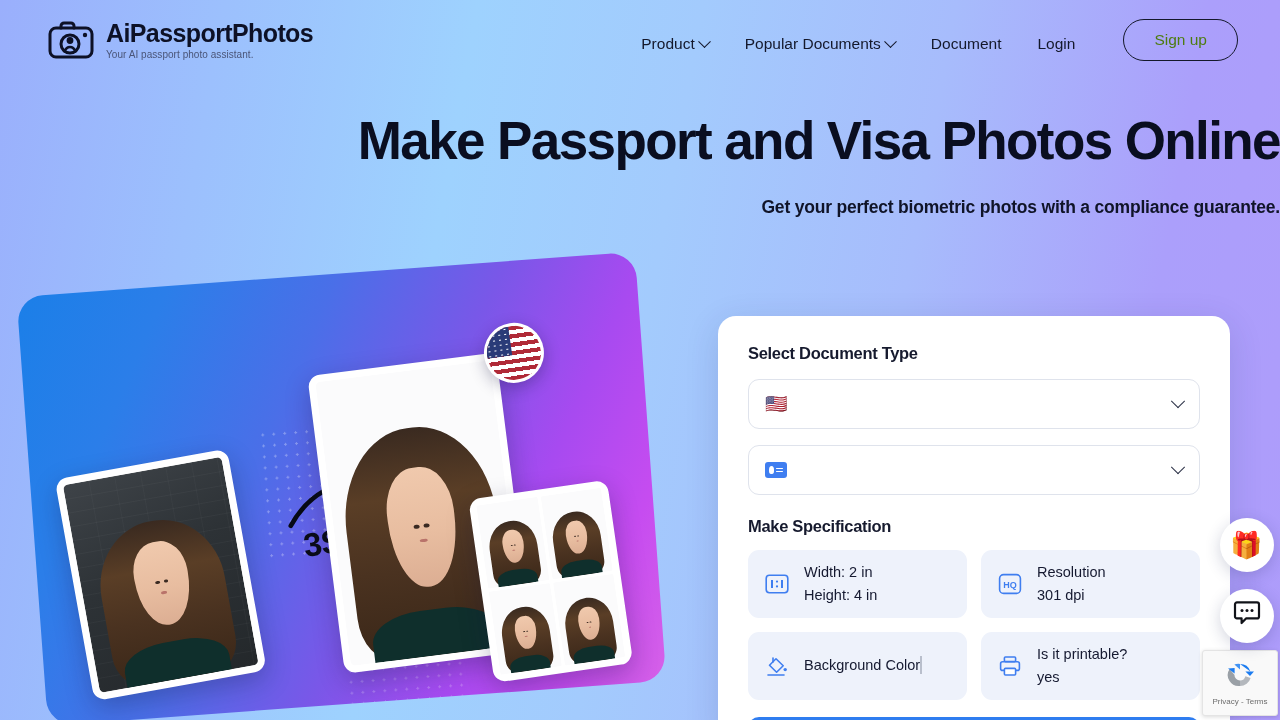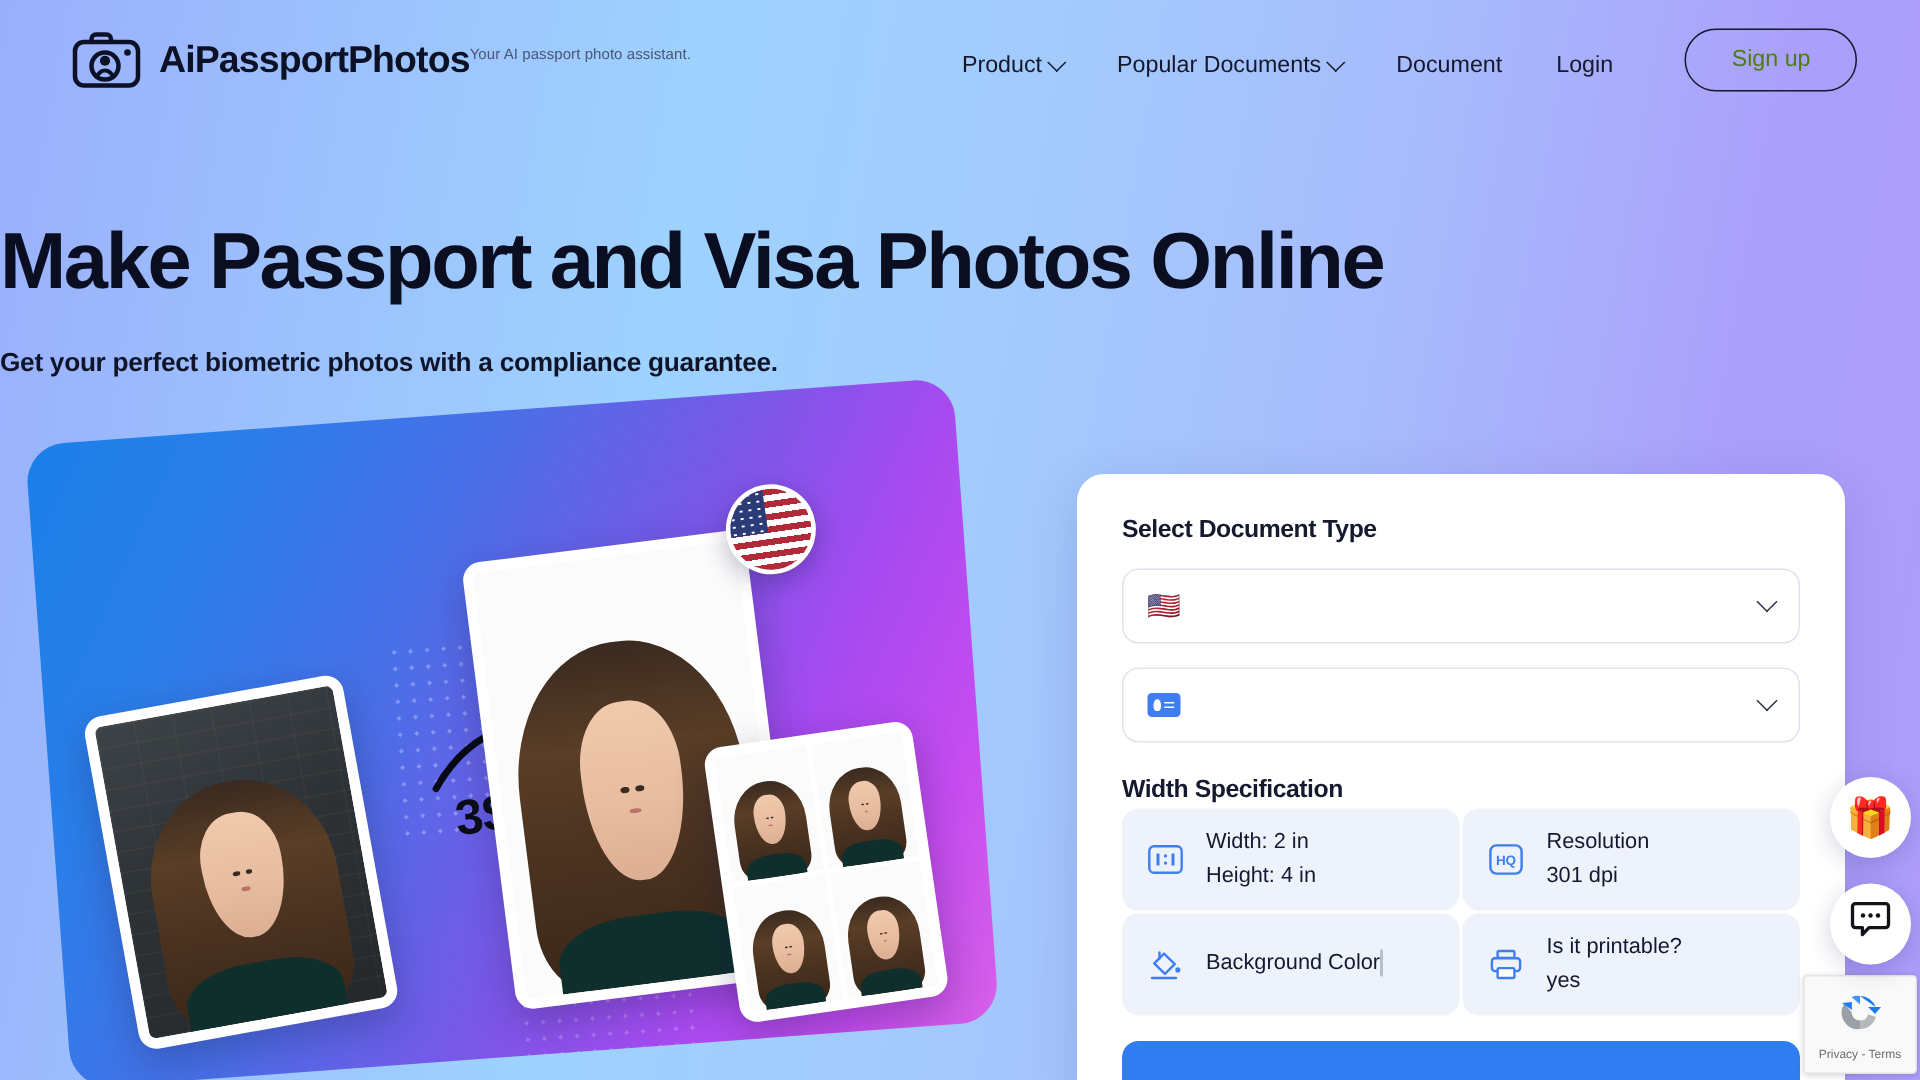--- a/index.html
+++ b/index.html
@@ -21,21 +21,21 @@
     -webkit-font-smoothing:antialiased;
   }
 
   
   .header {
     height:80px; display:flex; align-items:center;
     padding:0 42px 0 48px; position:relative; z-index:40;
   }
   .logo { display:flex; align-items:center; gap:12px; cursor:pointer; }
   .logo-mark { width:46px; height:40px; flex:0 0 auto; }
-  .logo-text { display:flex; flex-direction:row; line-height:1; }
+  .logo-text { display:flex; flex-direction:column; line-height:1; }
   .logo-title {
     font-size:25px; font-weight:700; letter-spacing:-0.6px; color:#0d1126;
   }
   .logo-sub {
     font-size:10px; color:#4a5578; margin-top:4px; letter-spacing:0.05px;
   }
 
   .nav {
     margin-left:auto; display:flex; align-items:flex-end; gap:0;
   }
@@ -51,21 +51,21 @@
   }
   .signup-btn {
     margin-left:30px;
     border:1.4px solid #14182b; border-radius:30px;
     padding:11px 30px; font-size:15.5px; color:#4d7c0f;
     background:transparent; cursor:pointer; white-space:nowrap;
     font-family:inherit;
   }
 
   
-  .hero-text { text-align:left; margin-top:67px; }
+  .hero-text { text-align:right; margin-top:33px; }
   .hero-title {
     font-size:53px; font-weight:700; letter-spacing:-1.6px;
     color:#0a0e20; line-height:1.05;
   }
   .hero-sub {
     margin-top:28px; font-size:17.5px; font-weight:700;
     color:#101428; letter-spacing:-0.2px;
   }
 
   
@@ -178,21 +178,21 @@
   .idcard-glyph {
     width:22px; height:16px; border-radius:3px; background:#3f7ef0;
     display:inline-flex; align-items:center; justify-content:center; gap:2px;
   }
   .idcard-glyph .p1 { width:5px; height:8px; border-radius:50% 50% 40% 40%; background:#fff; }
   .idcard-glyph .lines { display:flex; flex-direction:column; gap:1.5px; }
   .idcard-glyph .lines i { display:block; width:7px; height:1.6px; background:#fff; border-radius:1px; }
 
   .spec-title { margin-top:22px; font-size:16.5px; font-weight:700; color:#161a2e; letter-spacing:-0.3px; }
   .spec-grid {
-    margin-top:3px; display:grid; grid-template-columns:1fr 1fr; gap:2px;
+    margin-top:14px; display:grid; grid-template-columns:1fr 1fr; gap:14px;
   }
   .spec-cell {
     background:#eef2fb; border-radius:11px; height:68px;
     display:flex; align-items:center; gap:14px; padding:0 16px;
   }
   .spec-ico { width:26px; flex:0 0 26px; display:flex; align-items:center; justify-content:center; color:#3f7ef0; }
   .spec-txt { font-size:14.5px; color:#151930; line-height:1.62; }
   .swatch {
     width:38px; height:20px; background:#fff; border:1px solid #b9bfcc; margin-top:3px;
   }
@@ -381,21 +381,21 @@
           <span class="lines">
             <i></i>
             <i></i>
           </span>
       </span>
       <span></span>
     </span>
     <i class="chev-d"></i>
   </div>
 
-  <div class="spec-title">Width Specification</div>
+  <div class="spec-title">Make Specification</div>
 
   <div class="spec-grid">
 
     <div class="spec-cell">
       <span class="spec-ico">
         <svg width="24" height="20" viewBox="0 0 24 20" fill="none">
           <rect x="1.2" y="1.2" width="21.6" height="17.6" rx="3.2" stroke="#3f7ef0" stroke-width="1.6"></rect>
           <rect x="6" y="6" width="2" height="8" fill="#3f7ef0"></rect>
           <rect x="16" y="6" width="2" height="8" fill="#3f7ef0"></rect>
           <circle cx="12" cy="7.6" r="1.1" fill="#3f7ef0"></circle>

